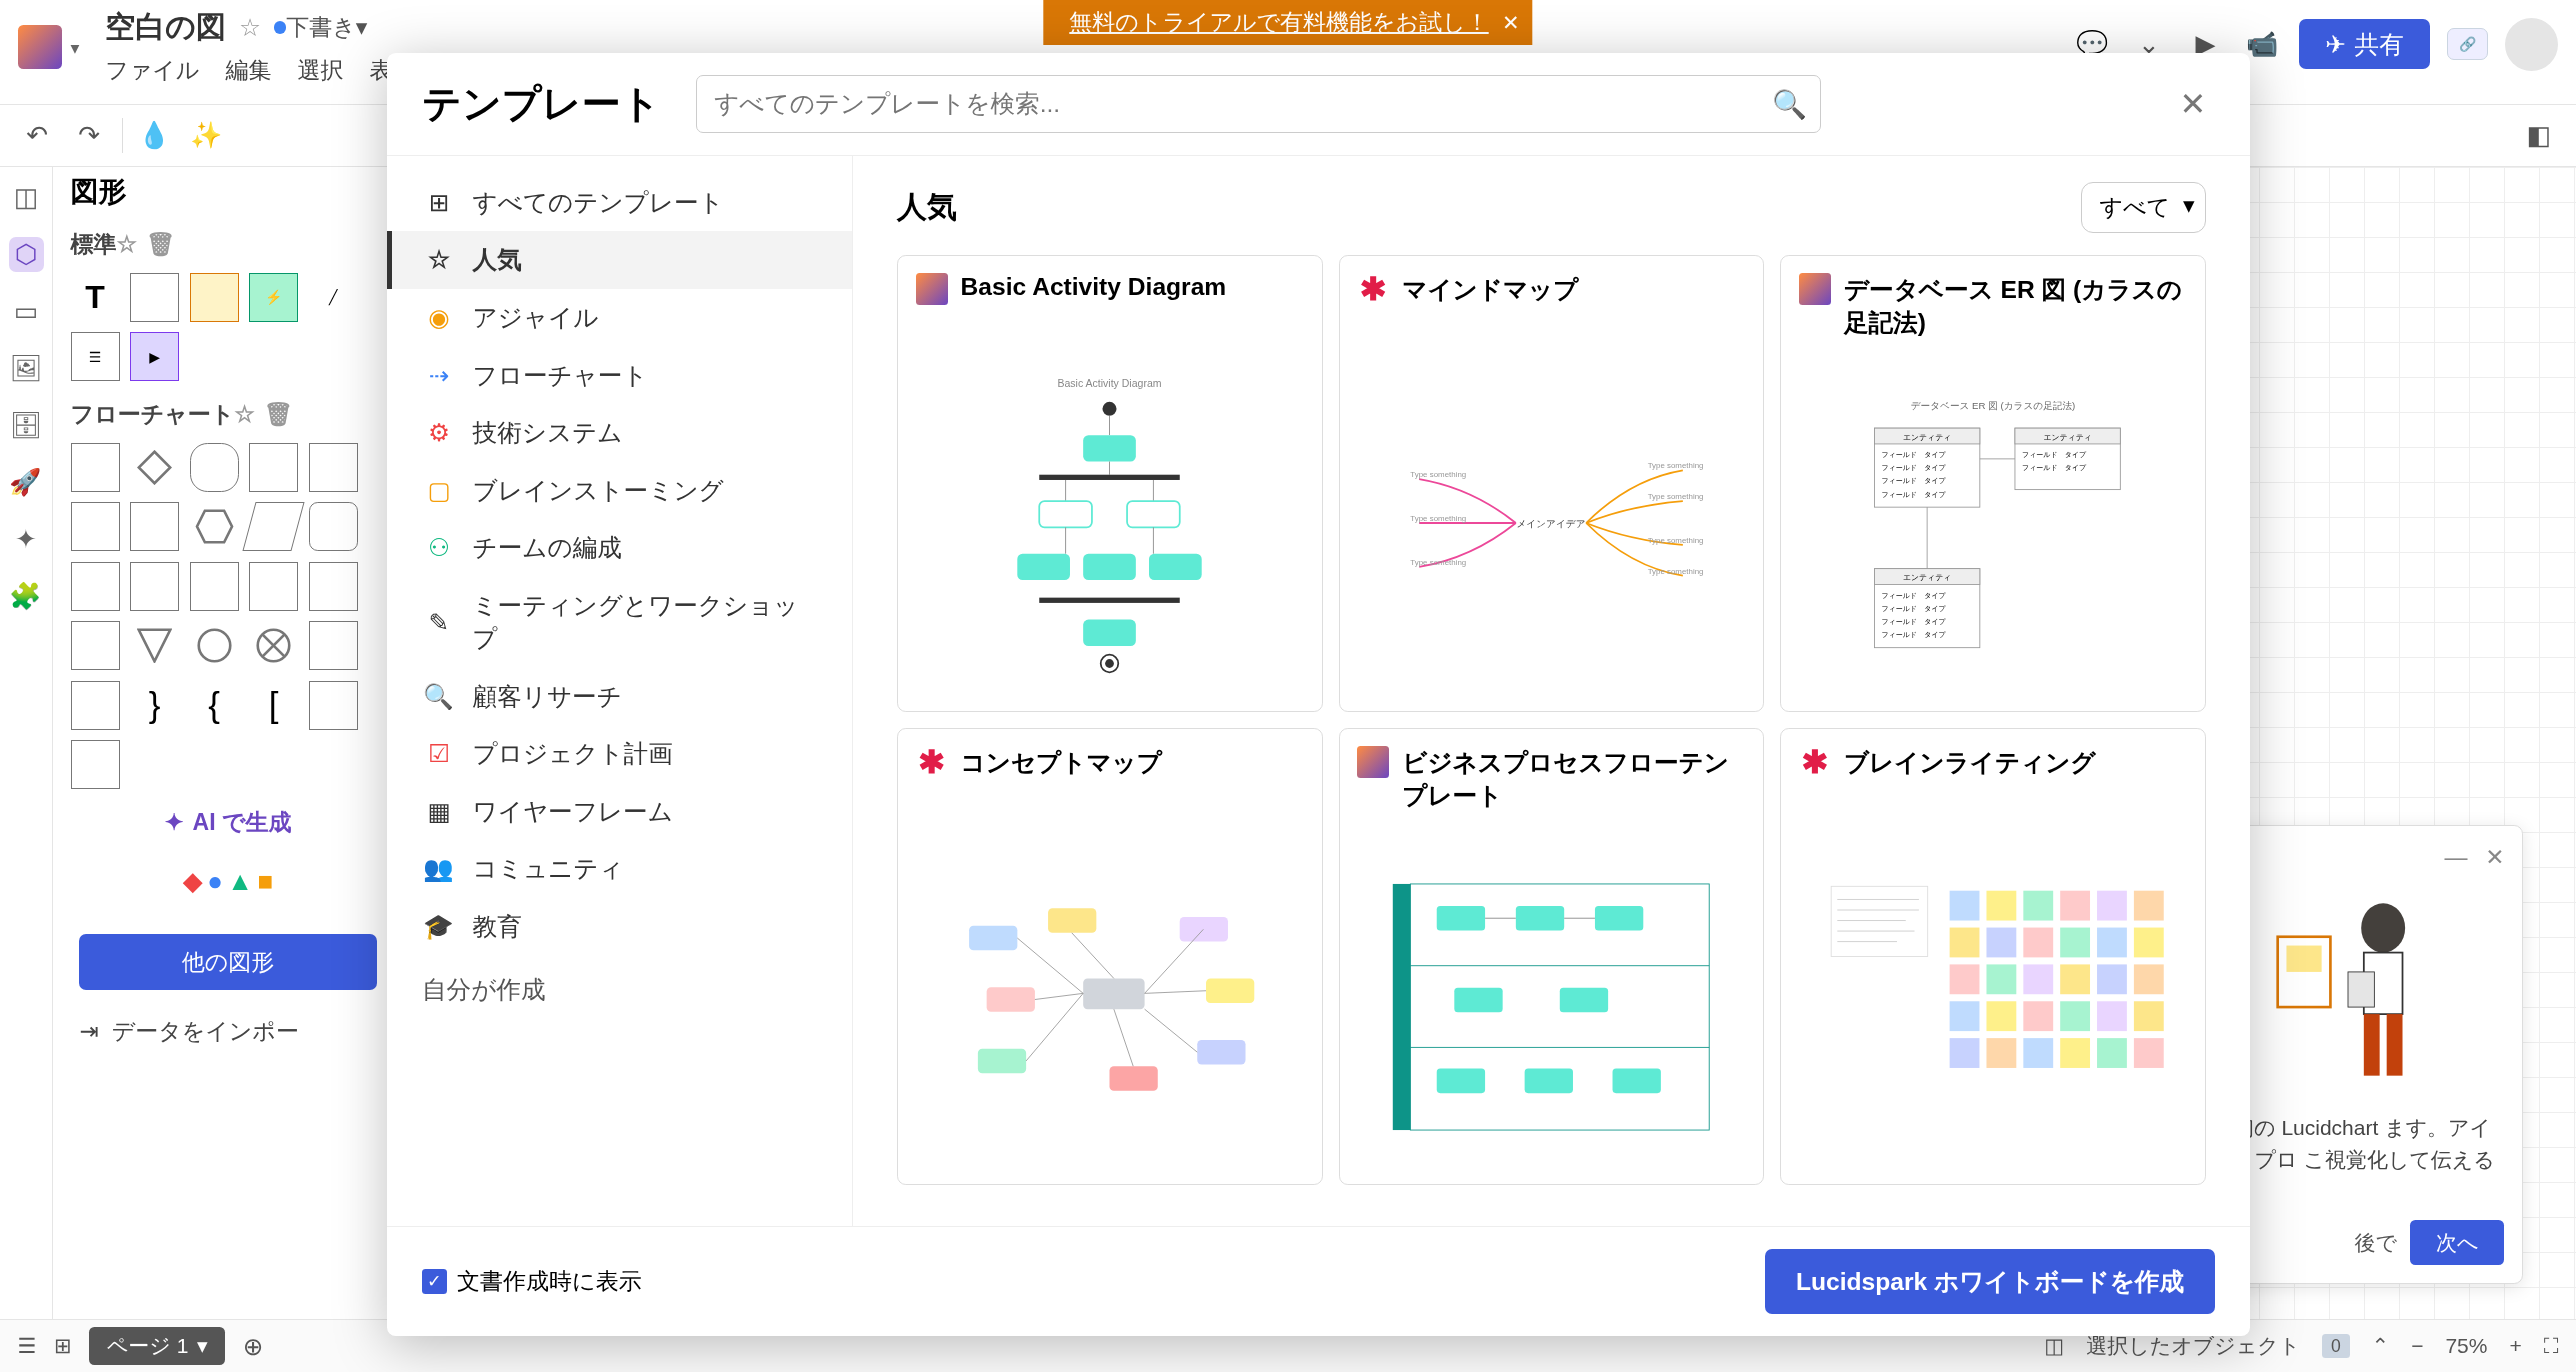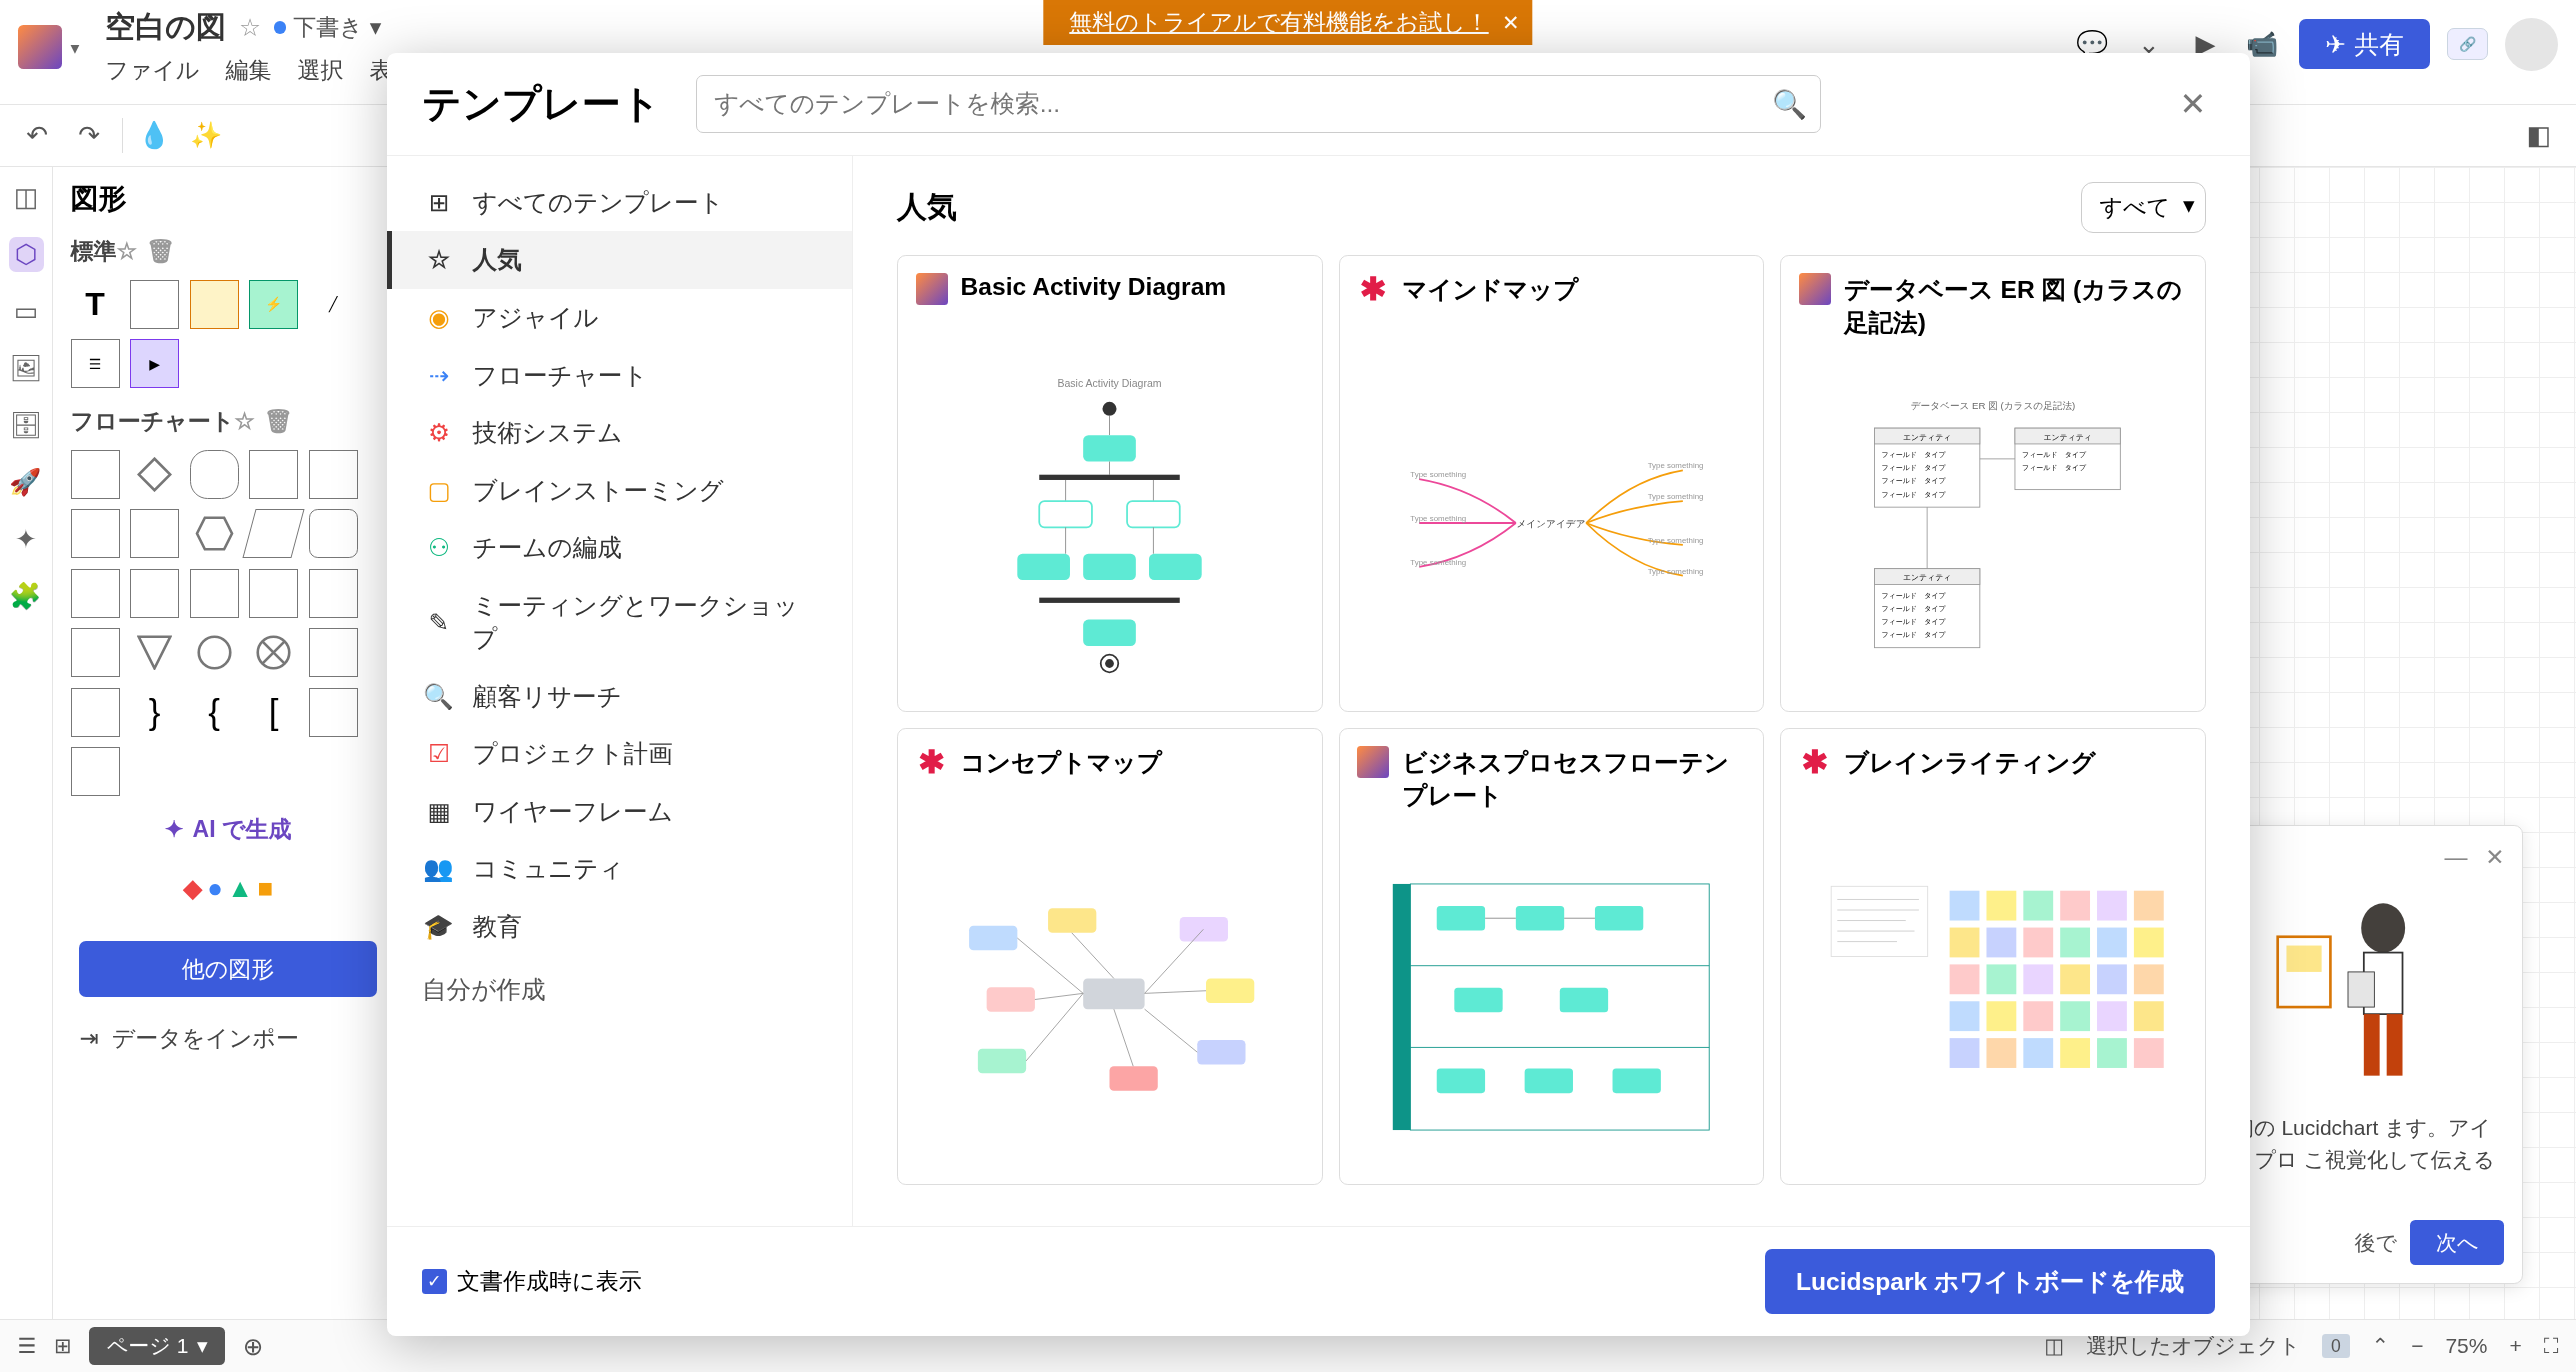--- a/index.html
+++ b/index.html
@@ -10,41 +10,41 @@
 .trial-banner .close { position: absolute; right: 13px; top: 50%; transform: translateY(-50%); cursor: pointer; font-size: 21px; }
 
 
 .app-header { position: absolute; top: 0; left: 0; right: 0; height: 105px; display: flex; align-items: flex-start; padding: 7px 17.6px; border-bottom: 0.9px solid #e5e5e5; }
 .logo-box { width: 44px; height: 44px; background: linear-gradient(135deg,#ff8c42,#6b46c1); border-radius: 5.3px; margin-top: 17.6px; margin-right: 8.8px; }
 .logo-drop { margin-top: 31px; font-size: 17.6px; color: #666; }
 .title-area { margin-left: 26px; }
 .doc-title-row { display: flex; align-items: center; gap: 13px; }
 .doc-title { font-size: 30px; font-weight: 700; color: #333; }
 .star-icon { font-size: 24.6px; color: #999; }
-.draft-badge { display: flex; align-items: center; gap: 7px; font-size: 23px; color: #555; }
+.draft-badge { display: flex; align-items: center; font-size: 23px; color: #555; }
 .draft-dot { width: 12.3px; height: 12.3px; background: #3b82f6; border-radius: 50%; }
 .menubar { display: flex; gap: 26px; margin-top: 7px; font-size: 23px; color: #444; }
 
 .header-right { position: absolute; right: 17.6px; top: 17.6px; display: flex; align-items: center; gap: 17.6px; }
 .icon-btn { width: 39px; height: 39px; display: flex; align-items: center; justify-content: center; font-size: 26px; color: #555; border-radius: 5.3px; }
 .share-btn { background: #3b5bdb; color: #fff; padding: 8.8px 26px; border-radius: 7px; font-size: 24.6px; display: flex; align-items: center; gap: 8.8px; }
 .link-badge { background: #eef; border: 0.9px solid #cbd5e1; border-radius: 7px; padding: 7px 10.5px; }
 .avatar { width: 53px; height: 53px; background: #e5e5e5; border-radius: 50%; }
 
 
 .sec-toolbar { position: absolute; top: 105px; left: 0; right: 0; height: 62px; border-bottom: 0.9px solid #e5e5e5; display: flex; align-items: center; padding: 0 17.6px; gap: 13px; }
 .sec-toolbar .divider { width: 0.9px; height: 35px; background: #ddd; }
 
 
 .left-rail { position: absolute; top: 167px; left: 0; width: 53px; bottom: 53px; border-right: 0.9px solid #e5e5e5; display: flex; flex-direction: column; align-items: center; padding-top: 13px; gap: 22px; }
 .rail-icon { width: 35px; height: 35px; display: flex; align-items: center; justify-content: center; font-size: 26px; color: #666; border-radius: 7px; }
 .rail-icon.active { background: #e0d4f7; color: #6b46c1; }
 
 
-.shape-panel { position: absolute; top: 167px; left: 53px; width: 351px; bottom: 53px; border-right: 0.9px solid #e5e5e5; padding: 13px 17.6px; overflow: hidden; }
+.shape-panel { position: absolute; top: 160px; left: 53px; width: 351px; bottom: 53px; border-right: 0.9px solid #e5e5e5; padding: 13px 17.6px; overflow: hidden; }
 .panel-title { font-size: 28px; font-weight: 700; margin-bottom: 17.6px; }
 .section-header { display: flex; align-items: center; font-size: 23px; font-weight: 600; color: #444; margin: 13px 0; }
 .section-header .icons { display: flex; gap: 8.8px; color: #999; }
 .shape-grid { display: flex; flex-wrap: wrap; gap: 10.5px; margin-bottom: 17.6px; }
 .shape-cell { width: 49px; height: 49px; border: 1.8px solid #777; display: flex; align-items: center; justify-content: center; }
 .shape-cell.nb { border: none; }
 .ai-gen { color: #6b46c1; font-size: 23px; font-weight: 600; display: flex; align-items: center; gap: 8.8px; margin: 17.6px 0; justify-content: center; }
 .other-shapes-btn { background: #3b5bdb; color: #fff; padding: 12.3px 0; text-align: center; border-radius: 7px; font-size: 23px; margin: 26px 8.8px 13px; }
 .import-data { font-size: 23px; color: #444; padding: 13px 8.8px; display: flex; align-items: center; gap: 13px; }
 .shapes-illus { height: 53px; display: flex; align-items: center; justify-content: center; gap: 4.4px; margin-top: 17.6px;}

